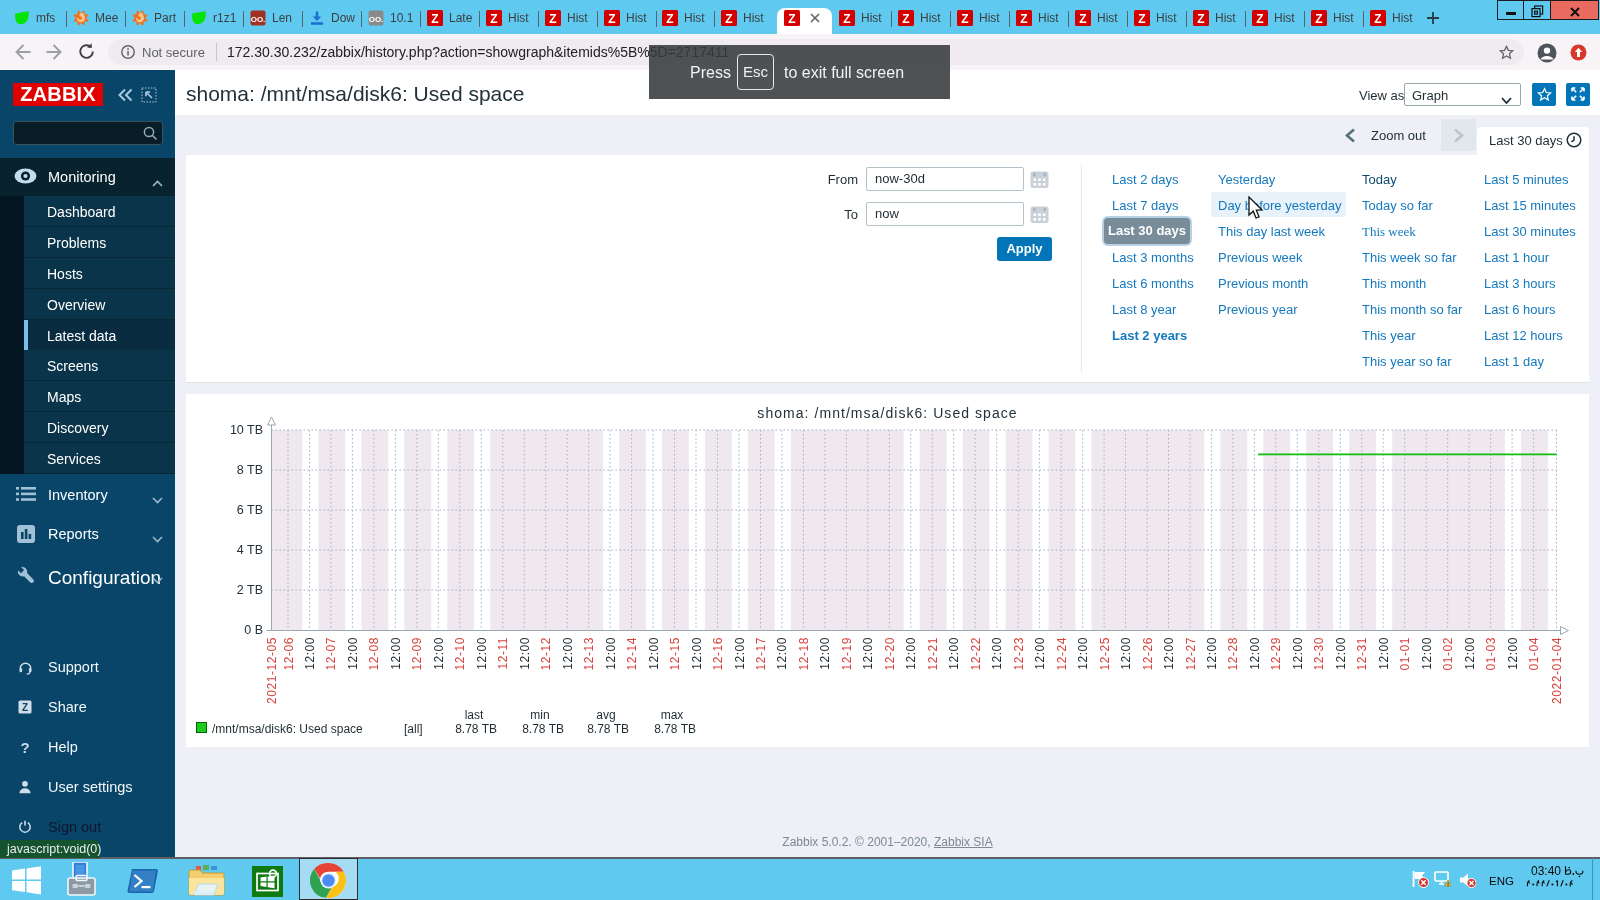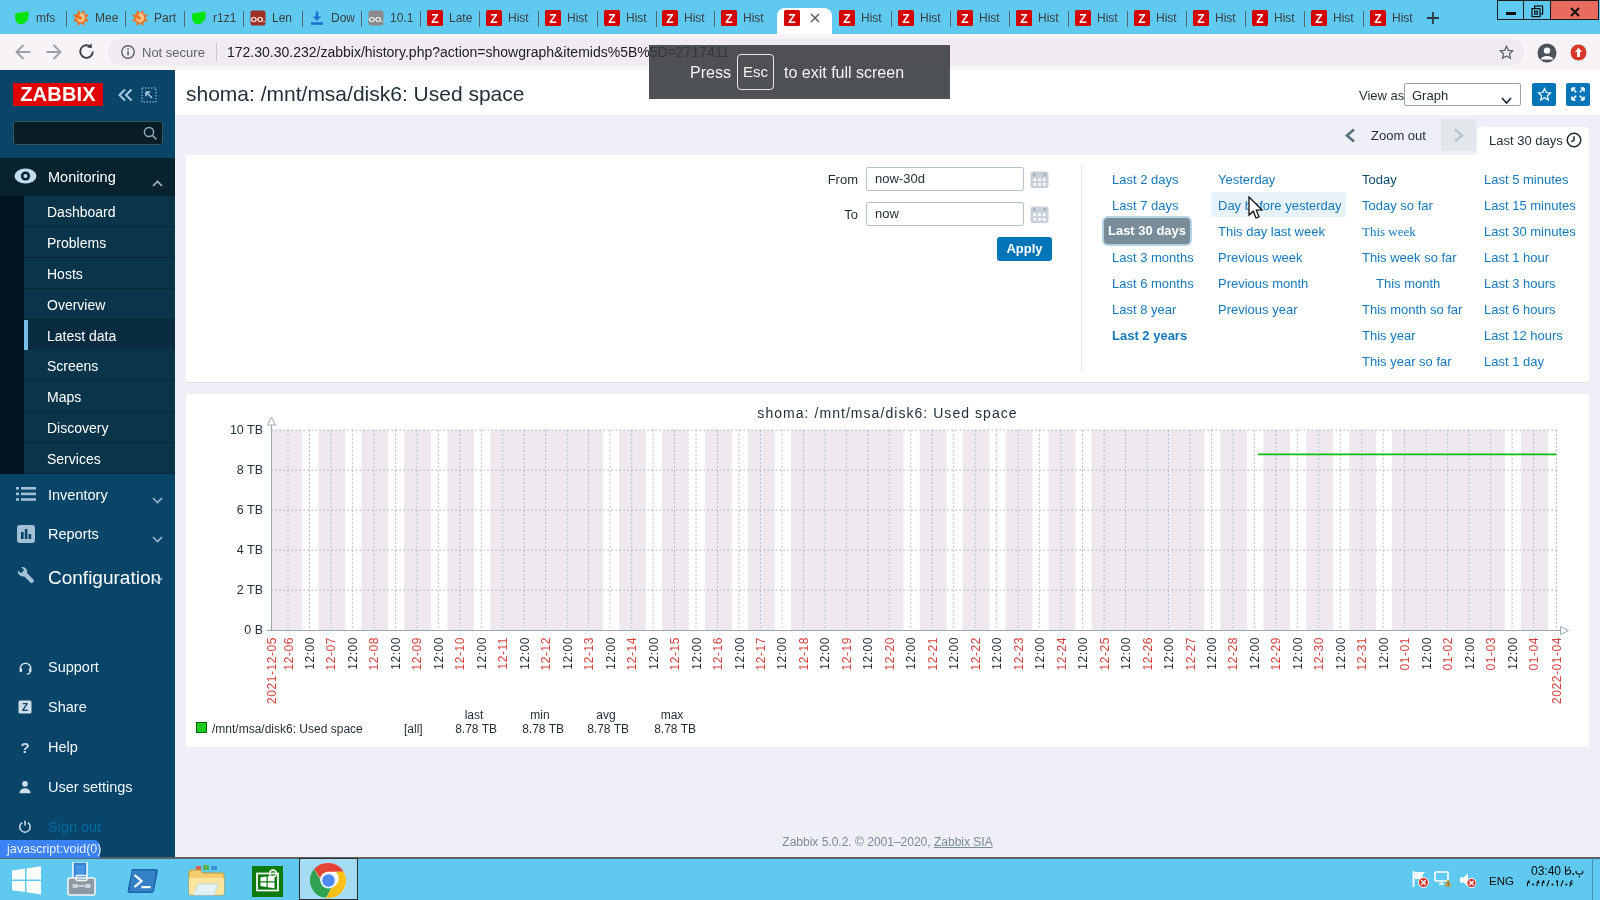--- a/index.html
+++ b/index.html
@@ -294,21 +294,21 @@
 <div class="abs" style="left:1211px;top:192px;width:135px;height:25px;background:#e8f2fb;border-radius:2px;"></div>
 <div class="abs" style="left:1218px;top:198px;font-size:13px;color:#1579bd;">Day before yesterday</div>
 <div class="abs" style="left:1218px;top:224px;font-size:13px;color:#1579bd;">This day last week</div>
 <div class="abs" style="left:1218px;top:250px;font-size:13px;color:#1579bd;">Previous week</div>
 <div class="abs" style="left:1218px;top:276px;font-size:13px;color:#1579bd;">Previous month</div>
 <div class="abs" style="left:1218px;top:302px;font-size:13px;color:#1579bd;">Previous year</div>
 <div class="abs" style="left:1362px;top:172px;font-size:13px;color:#0c4a6e;text-align:center;">Today</div>
 <div class="abs" style="left:1362px;top:198px;font-size:13px;color:#1579bd;">Today so far</div>
 <div class="abs" style="left:1362px;top:224px;font-size:13px;color:#1579bd;font-family:Liberation Serif, serif;">This week</div>
 <div class="abs" style="left:1362px;top:250px;font-size:13px;color:#1579bd;">This week so far</div>
-<div class="abs" style="left:1362px;top:276px;font-size:13px;color:#1579bd;margin-left:14px;">This month</div>
+<div class="abs" style="left:1362px;top:276px;font-size:13px;color:#1579bd;">This month</div>
 <div class="abs" style="left:1362px;top:302px;font-size:13px;color:#1579bd;">This month so far</div>
 <div class="abs" style="left:1362px;top:328px;font-size:13px;color:#1579bd;">This year</div>
 <div class="abs" style="left:1362px;top:354px;font-size:13px;color:#1579bd;">This year so far</div>
 <div class="abs" style="left:1484px;top:172px;font-size:13px;color:#1579bd;">Last 5 minutes</div>
 <div class="abs" style="left:1484px;top:198px;font-size:13px;color:#1579bd;">Last 15 minutes</div>
 <div class="abs" style="left:1484px;top:224px;font-size:13px;color:#1579bd;">Last 30 minutes</div>
 <div class="abs" style="left:1484px;top:250px;font-size:13px;color:#1579bd;">Last 1 hour</div>
 <div class="abs" style="left:1484px;top:276px;font-size:13px;color:#1579bd;">Last 3 hours</div>
 <div class="abs" style="left:1484px;top:302px;font-size:13px;color:#1579bd;">Last 6 hours</div>
 <div class="abs" style="left:1484px;top:328px;font-size:13px;color:#1579bd;">Last 12 hours</div>
@@ -593,22 +593,22 @@
 <div class="abs" style="left:48px;top:739px;font-size:14.5px;color:#f2f7fa;">Help</div>
 <div class="abs" style="left:18px;top:780px;"><svg width="14" height="14">
       <circle cx="7" cy="3.8" r="2.9" fill="#cfdde8"></circle>
       <path d="M1.4 13.2 a5.6 5 0 0 1 11.2 0 Z" fill="#cfdde8"></path>
     </svg></div>
 <div class="abs" style="left:48px;top:779px;font-size:14.5px;color:#f2f7fa;">User settings</div>
 <div class="abs" style="left:18px;top:820px;"><svg width="14" height="14">
       <path d="M7 0.8 V5.6" stroke="#cfdde8" stroke-width="1.6"></path>
       <path d="M4.2 2.6 a5.2 5.2 0 1 0 5.6 0" fill="none" stroke="#cfdde8" stroke-width="1.5"></path>
     </svg></div>
-<div class="abs" style="left:48px;top:819px;font-size:14.5px;color:#0369a1;">Sign out</div>
-<div class="abs" style="left:0;top:840px;width:100px;height:18px;background:#3b82f6;border-radius:0 6px 0 0;color:#e9eff4;font-size:12.5px;line-height:18px;padding-left:7px;z-index:30;">javascript:void(0)</div>
+<div class="abs" style="left:48px;top:819px;font-size:14.5px;color:#0f172a;">Sign out</div>
+<div class="abs" style="left:0;top:840px;width:100px;height:18px;background:#14532d;border-radius:0 6px 0 0;color:#e9eff4;font-size:12.5px;line-height:18px;padding-left:7px;z-index:30;">javascript:void(0)</div>
 <div class="abs" style="left:649px;top:45px;width:301px;height:54px;background:rgba(55,58,62,0.88);z-index:40;"></div>
 <div class="abs" style="left:690px;top:64px;font-size:16px;color:#f2f2f2;z-index:41;">Press</div>
 <div class="abs" style="left:737px;top:54px;width:37px;height:36px;border:1.5px solid #e8e8e8;border-radius:4px;color:#f2f2f2;font-size:15px;text-align:center;line-height:33px;z-index:41;">Esc</div>
 <div class="abs" style="left:784px;top:64px;font-size:16px;color:#f2f2f2;z-index:41;">to exit full screen</div>
 <div class="abs" style="left:0;top:857px;width:1600px;height:1.5px;background:#5f6063;z-index:20;"></div>
 <div class="abs" style="left:0;top:858.5px;width:1600px;height:41.5px;background:#60c9ef;z-index:20;"></div>
 <div class="abs" style="left:12px;top:866px;z-index:21;"><svg width="30" height="30">
       <g fill="#fff">
         <path d="M0 4.5 L13 2.6 V13.6 L0 13.6 Z"></path>
         <path d="M14.5 2.4 L29 0.3 V13.6 L14.5 13.6 Z"></path>

